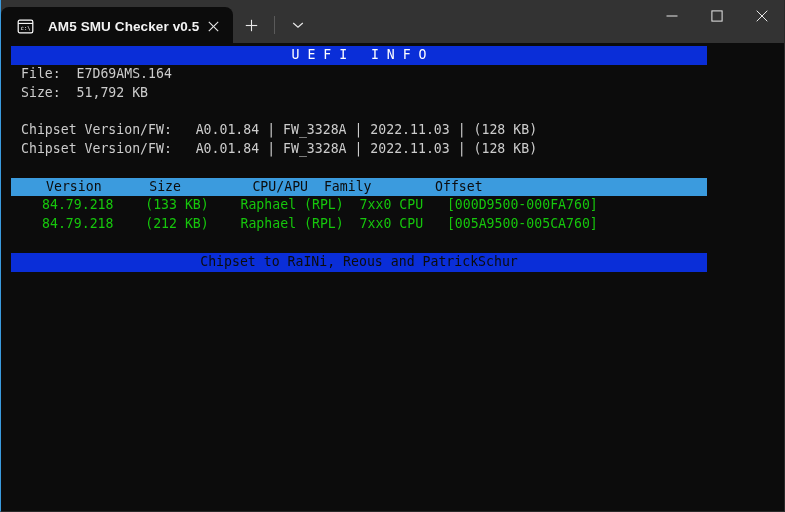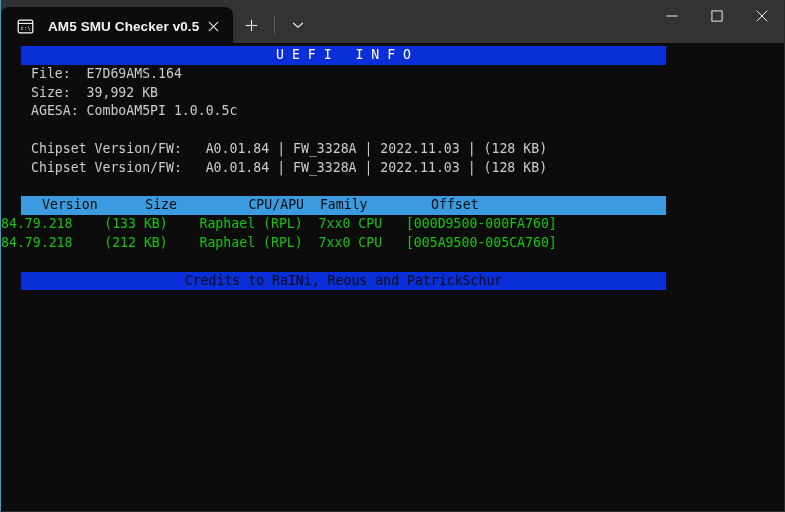--- a/index.html
+++ b/index.html
@@ -124,41 +124,41 @@
   .row {
     height: 18.8px;
     line-height: 18.8px;
     font-family: "DejaVu Sans Mono", monospace;
     font-size: 13.2px;
     white-space: pre;
     color: #cccccc;
     letter-spacing: 0px;
   }
   .bar {
-    margin-left: 20px;
-    width: 645px;
+    margin-left: 10px;
+    width: 696px;
     box-sizing: border-box;
     text-align: center;
   }
   .bar-title {
     background: #0a2ed8;
     color: #ffffff;
   }
   .bar-credits {
     background: #0a2ed8;
     color: #0c0c0c;
   }
   .bar-cols {
     background: #3b9bde;
     color: #0c0c0c;
     text-align: left;
-    padding-left: 21px;
-  }
-  .ind { padding-left: 30px; }
-  .green { color: #16c60c; }
+    padding-left: 35px;
+  }
+  .ind { padding-left: 20px; }
+  .green { color: #16c60c; padding-left: 41px; }
   .spacer { height: 18.8px; }
 </style>
 </head>
 <body>
 
 <div id="window">
 
   <div id="titlebar">
 
     <div id="tabstrip">
@@ -224,33 +224,32 @@
         </span>
       </div>
     </div>
   </div>
 
   <div id="terminal">
 
     <div class="row bar bar-title">U E F I   I N F O</div>
 
     <div class="row ind">File:  E7D69AMS.164</div>
-    <div class="row ind">Size:  39,992 KB</div>
-    <div class="row ind">AGESA: ComboAM5PI 1.0.0.5c</div>
+    <div class="row ind">Size:  51,792 KB</div>
 
     <div class="row spacer"></div>
 
     <div class="row ind">Chipset Version/FW:   A0.01.84 | FW_3328A | 2022.11.03 | (128 KB)</div>
     <div class="row ind">Chipset Version/FW:   A0.01.84 | FW_3328A | 2022.11.03 | (128 KB)</div>
 
     <div class="row spacer"></div>
 
     <div class="row bar bar-cols">Version      Size         CPU/APU  Family        Offset</div>
 
     <div class="row green">84.79.218    (133 KB)    Raphael (RPL)  7xx0 CPU   [000D9500-000FA760]</div>
     <div class="row green">84.79.218    (212 KB)    Raphael (RPL)  7xx0 CPU   [005A9500-005CA760]</div>
 
     <div class="row spacer"></div>
 
-    <div class="row bar bar-credits">Credits to RaINi, Reous and PatrickSchur</div>
+    <div class="row bar bar-credits">Chipset to RaINi, Reous and PatrickSchur</div>
 
   </div>
 </div>
 
 </body></html>

